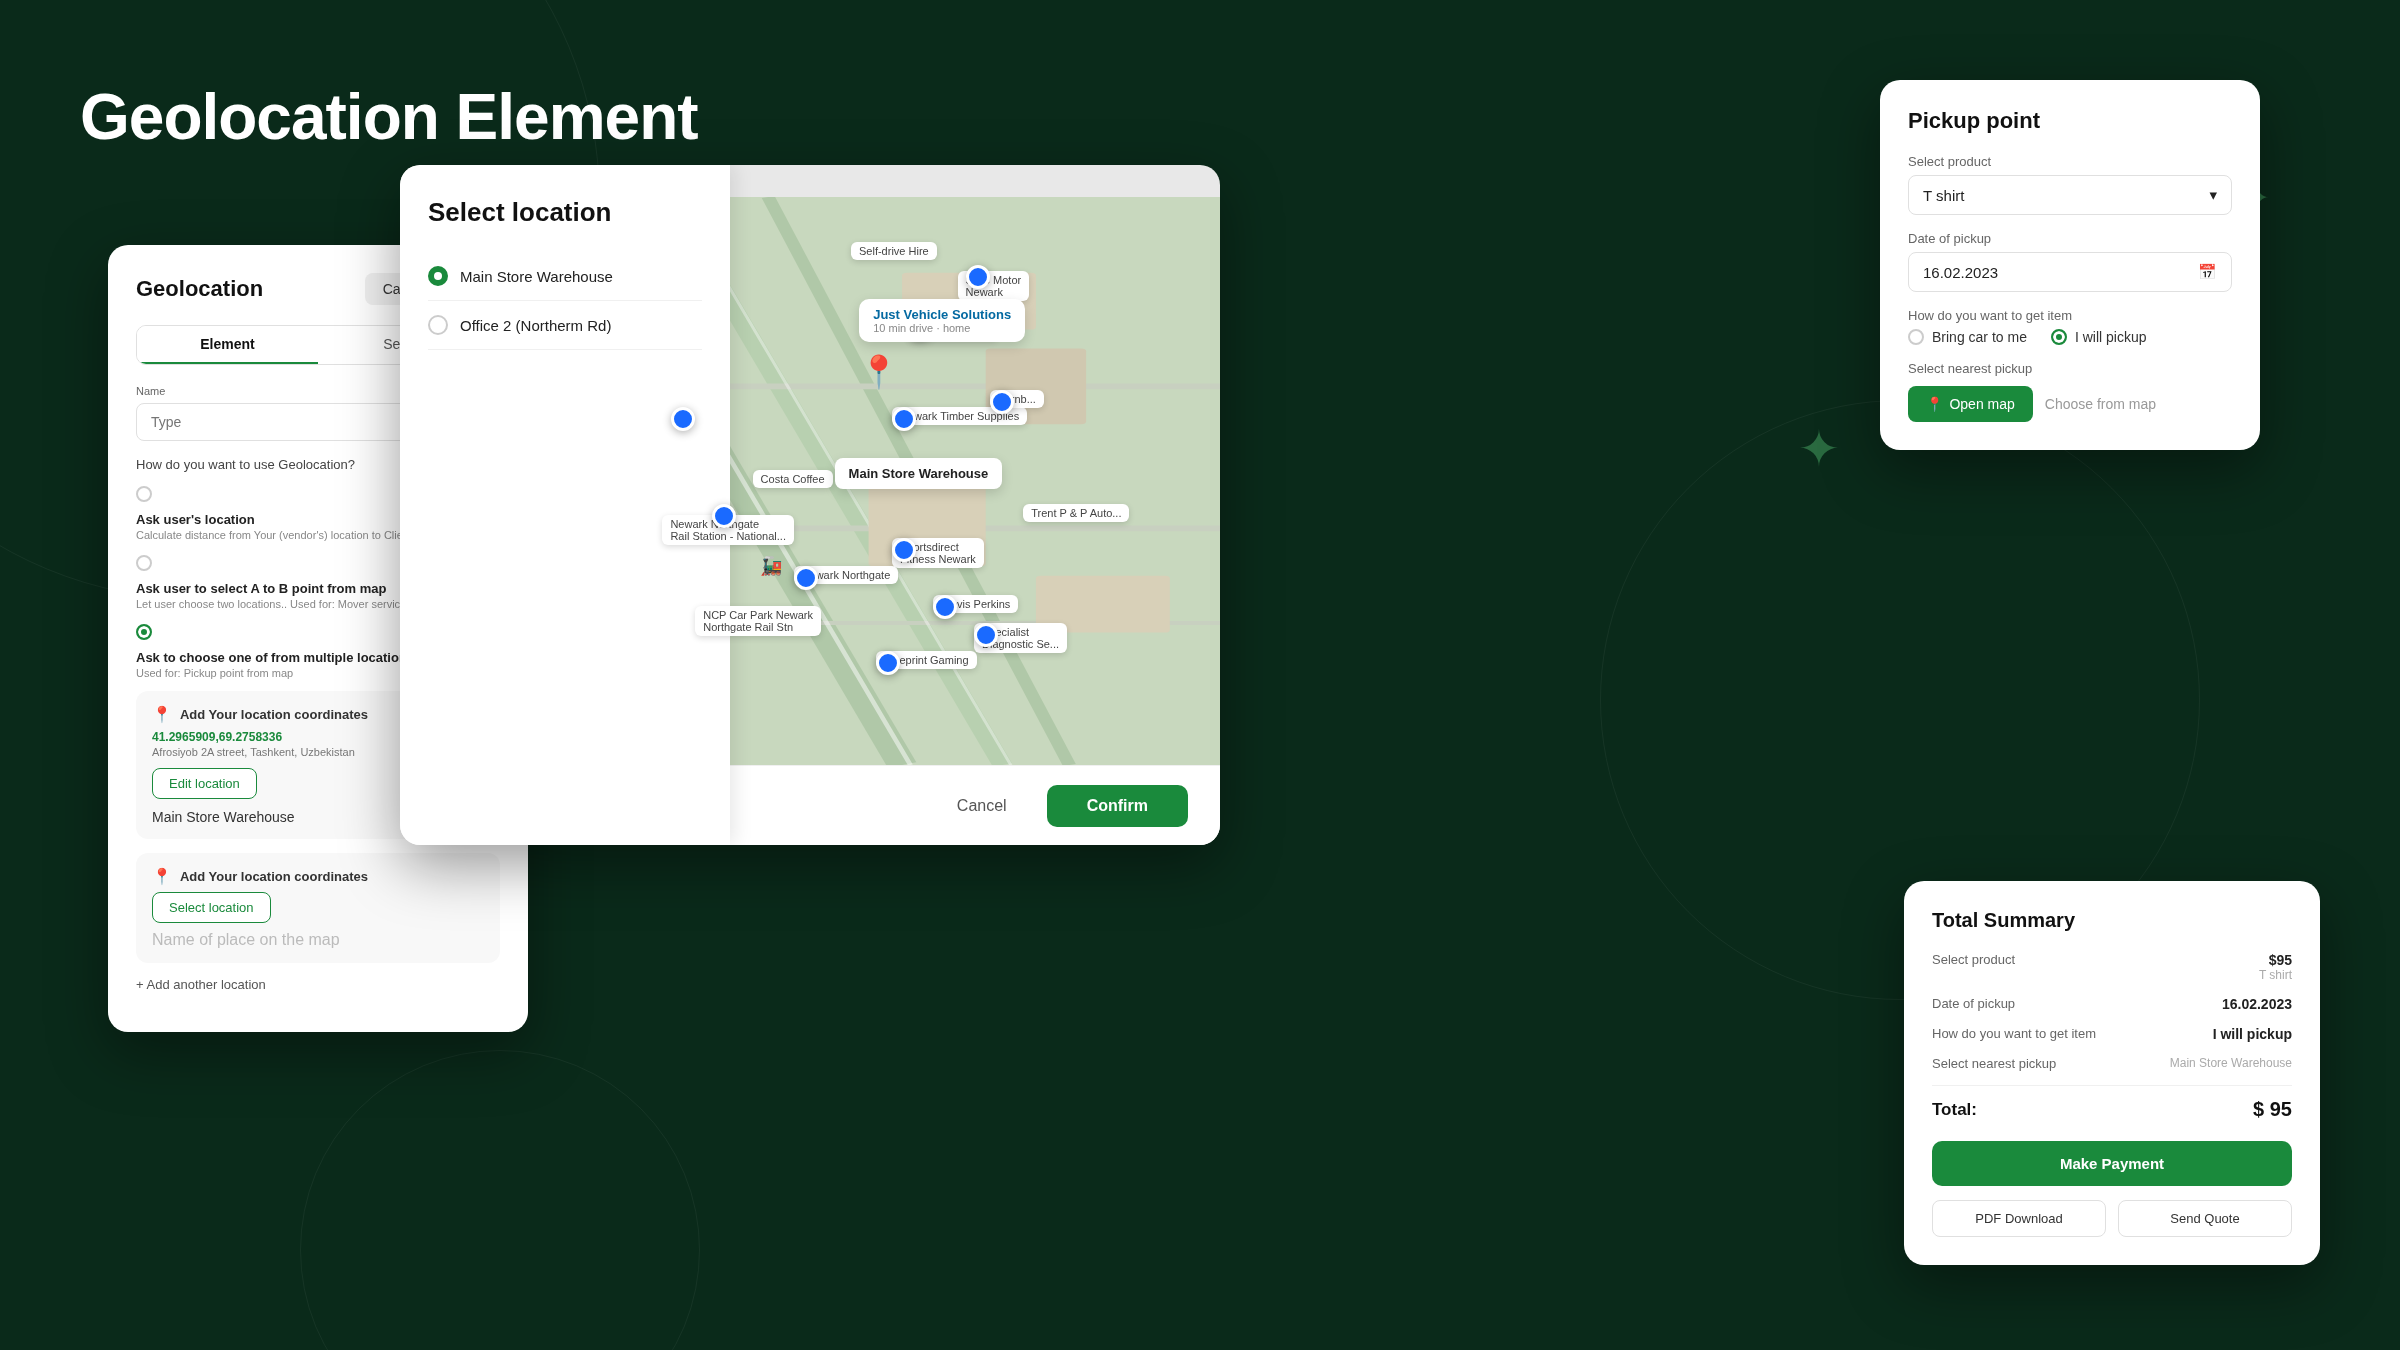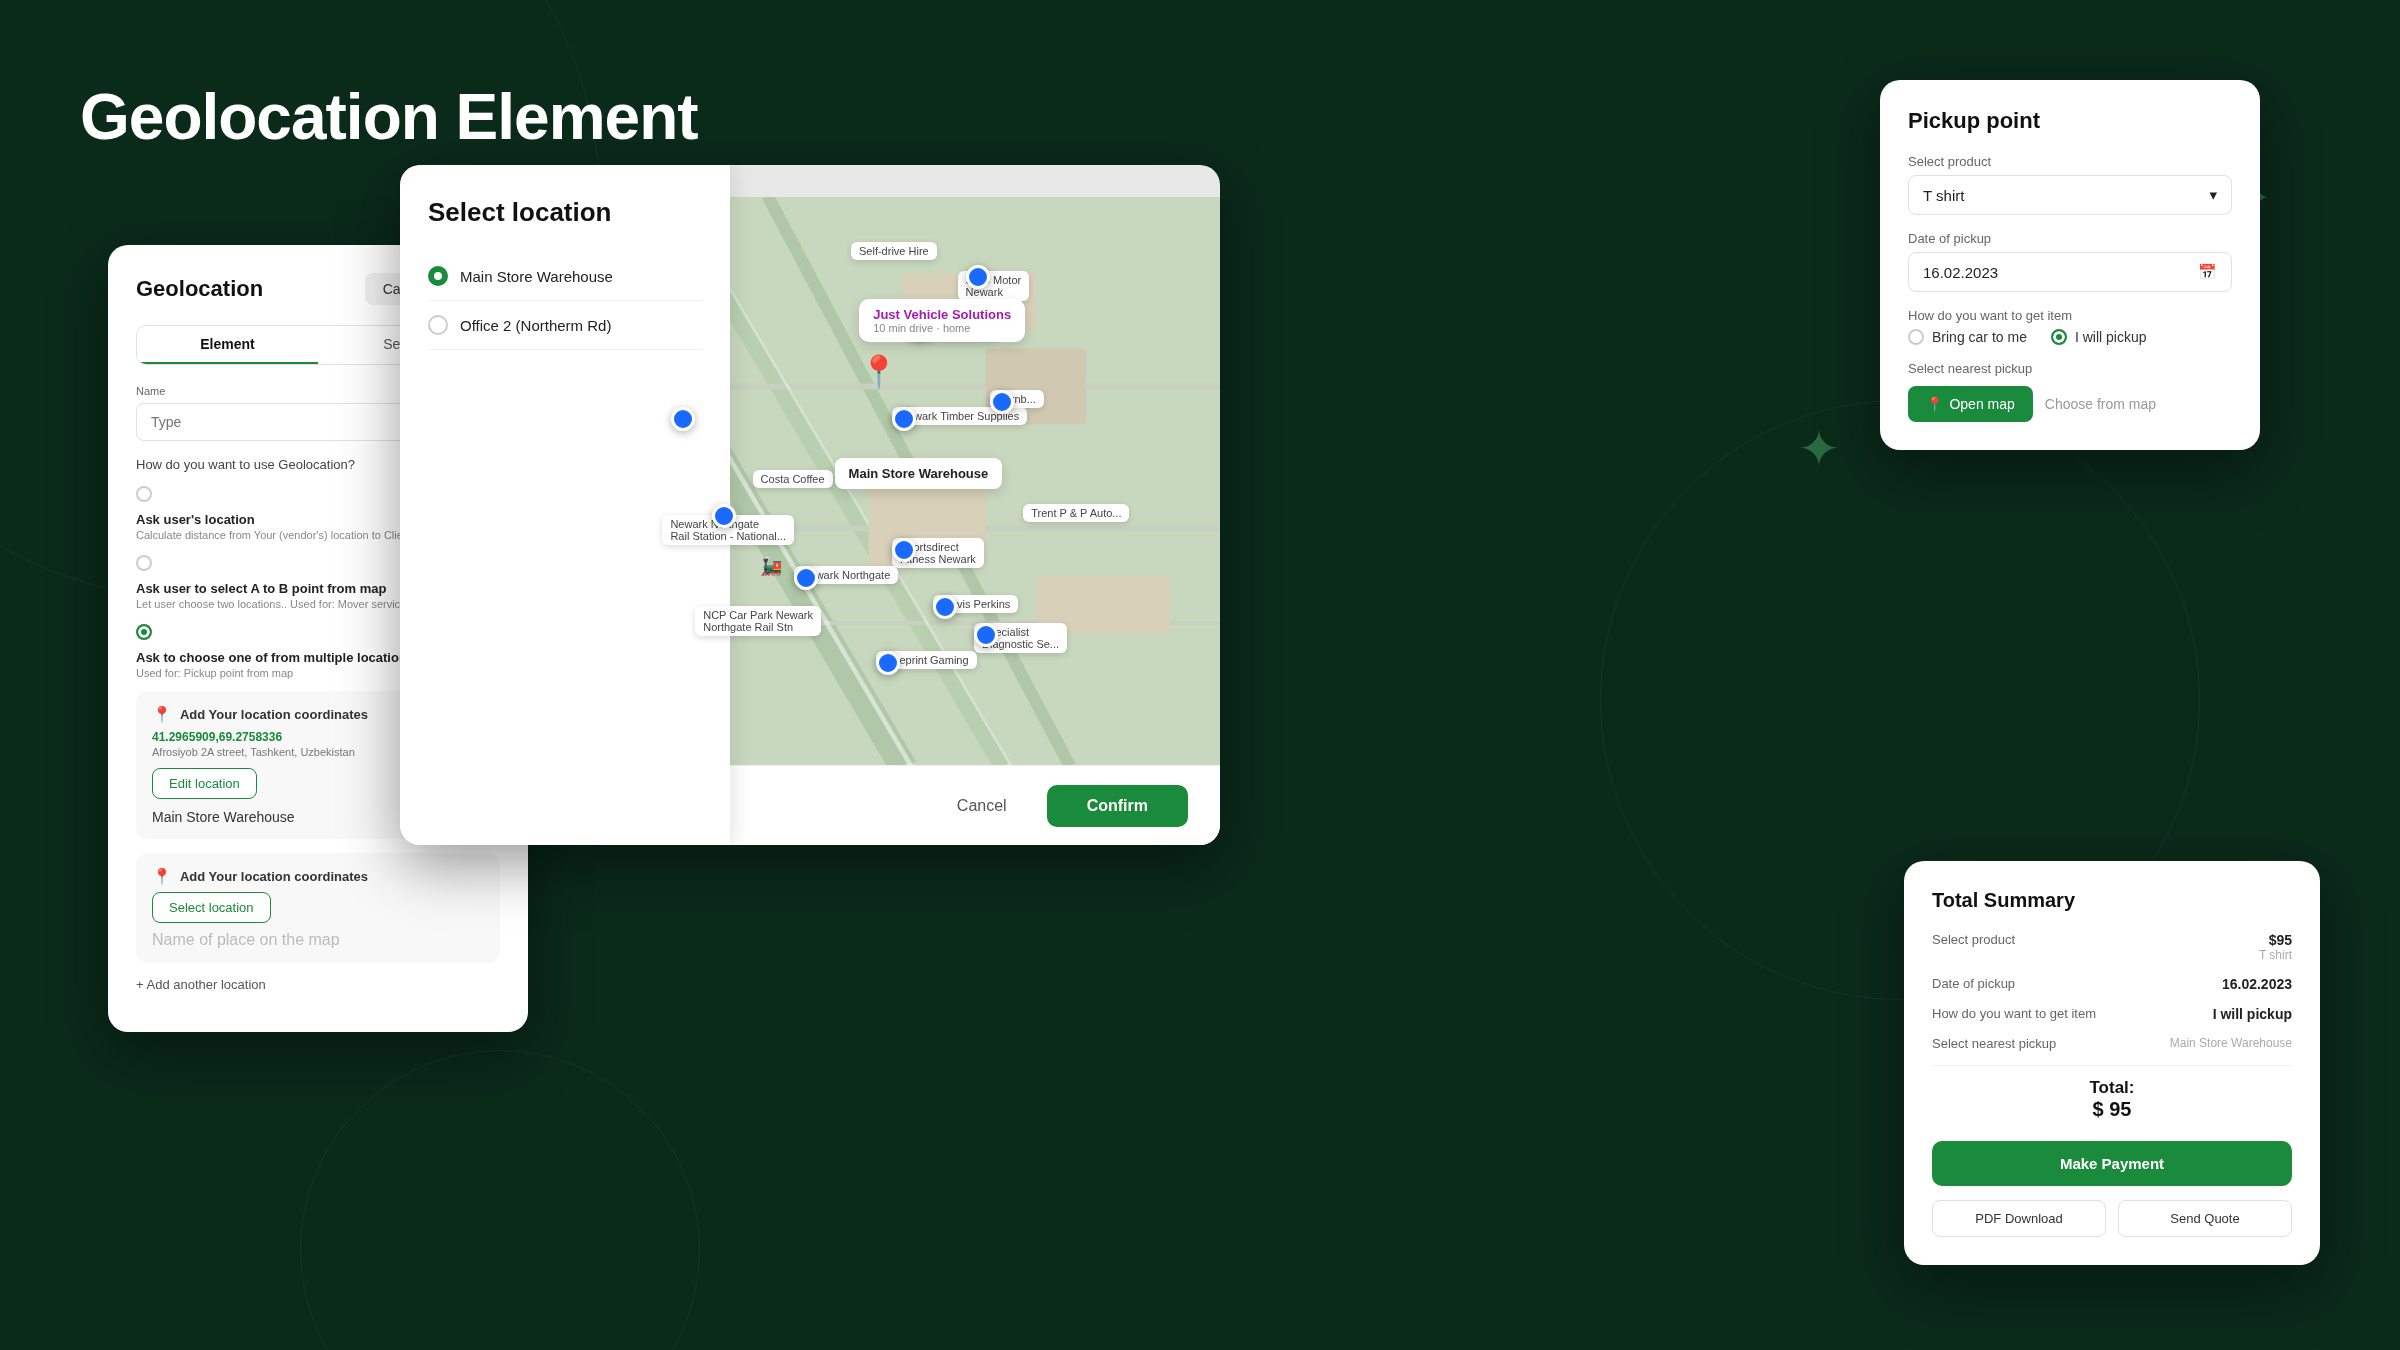--- a/index.html
+++ b/index.html
@@ -409,21 +409,21 @@
       background: #fff;
       border-radius: 10px;
       padding: 8px 14px;
       font-size: 12px;
       box-shadow: 0 4px 12px rgba(0,0,0,0.15);
       z-index: 10;
     }
 
     .bubble-name {
       font-weight: 700;
-      color: #a21caf;
+      color: #0369a1;
       font-size: 13px;
     }
 
     .bubble-detail {
       color: #888;
       font-size: 11px;
     }
 
     
     .pickup-panel {
@@ -586,21 +586,20 @@
       border: none;
       border-top: 1px solid #f0f0f0;
       margin: 12px 0;
     }
 
     .summary-total-row {
       display: flex;
       justify-content: space-between;
       align-items: center;
       margin-bottom: 20px;
-      flex-direction: column;
     }
 
     .summary-total-label {
       font-size: 17px;
       font-weight: 700;
       color: #111;
     }
 
     .summary-total-value {
       font-size: 20px;

